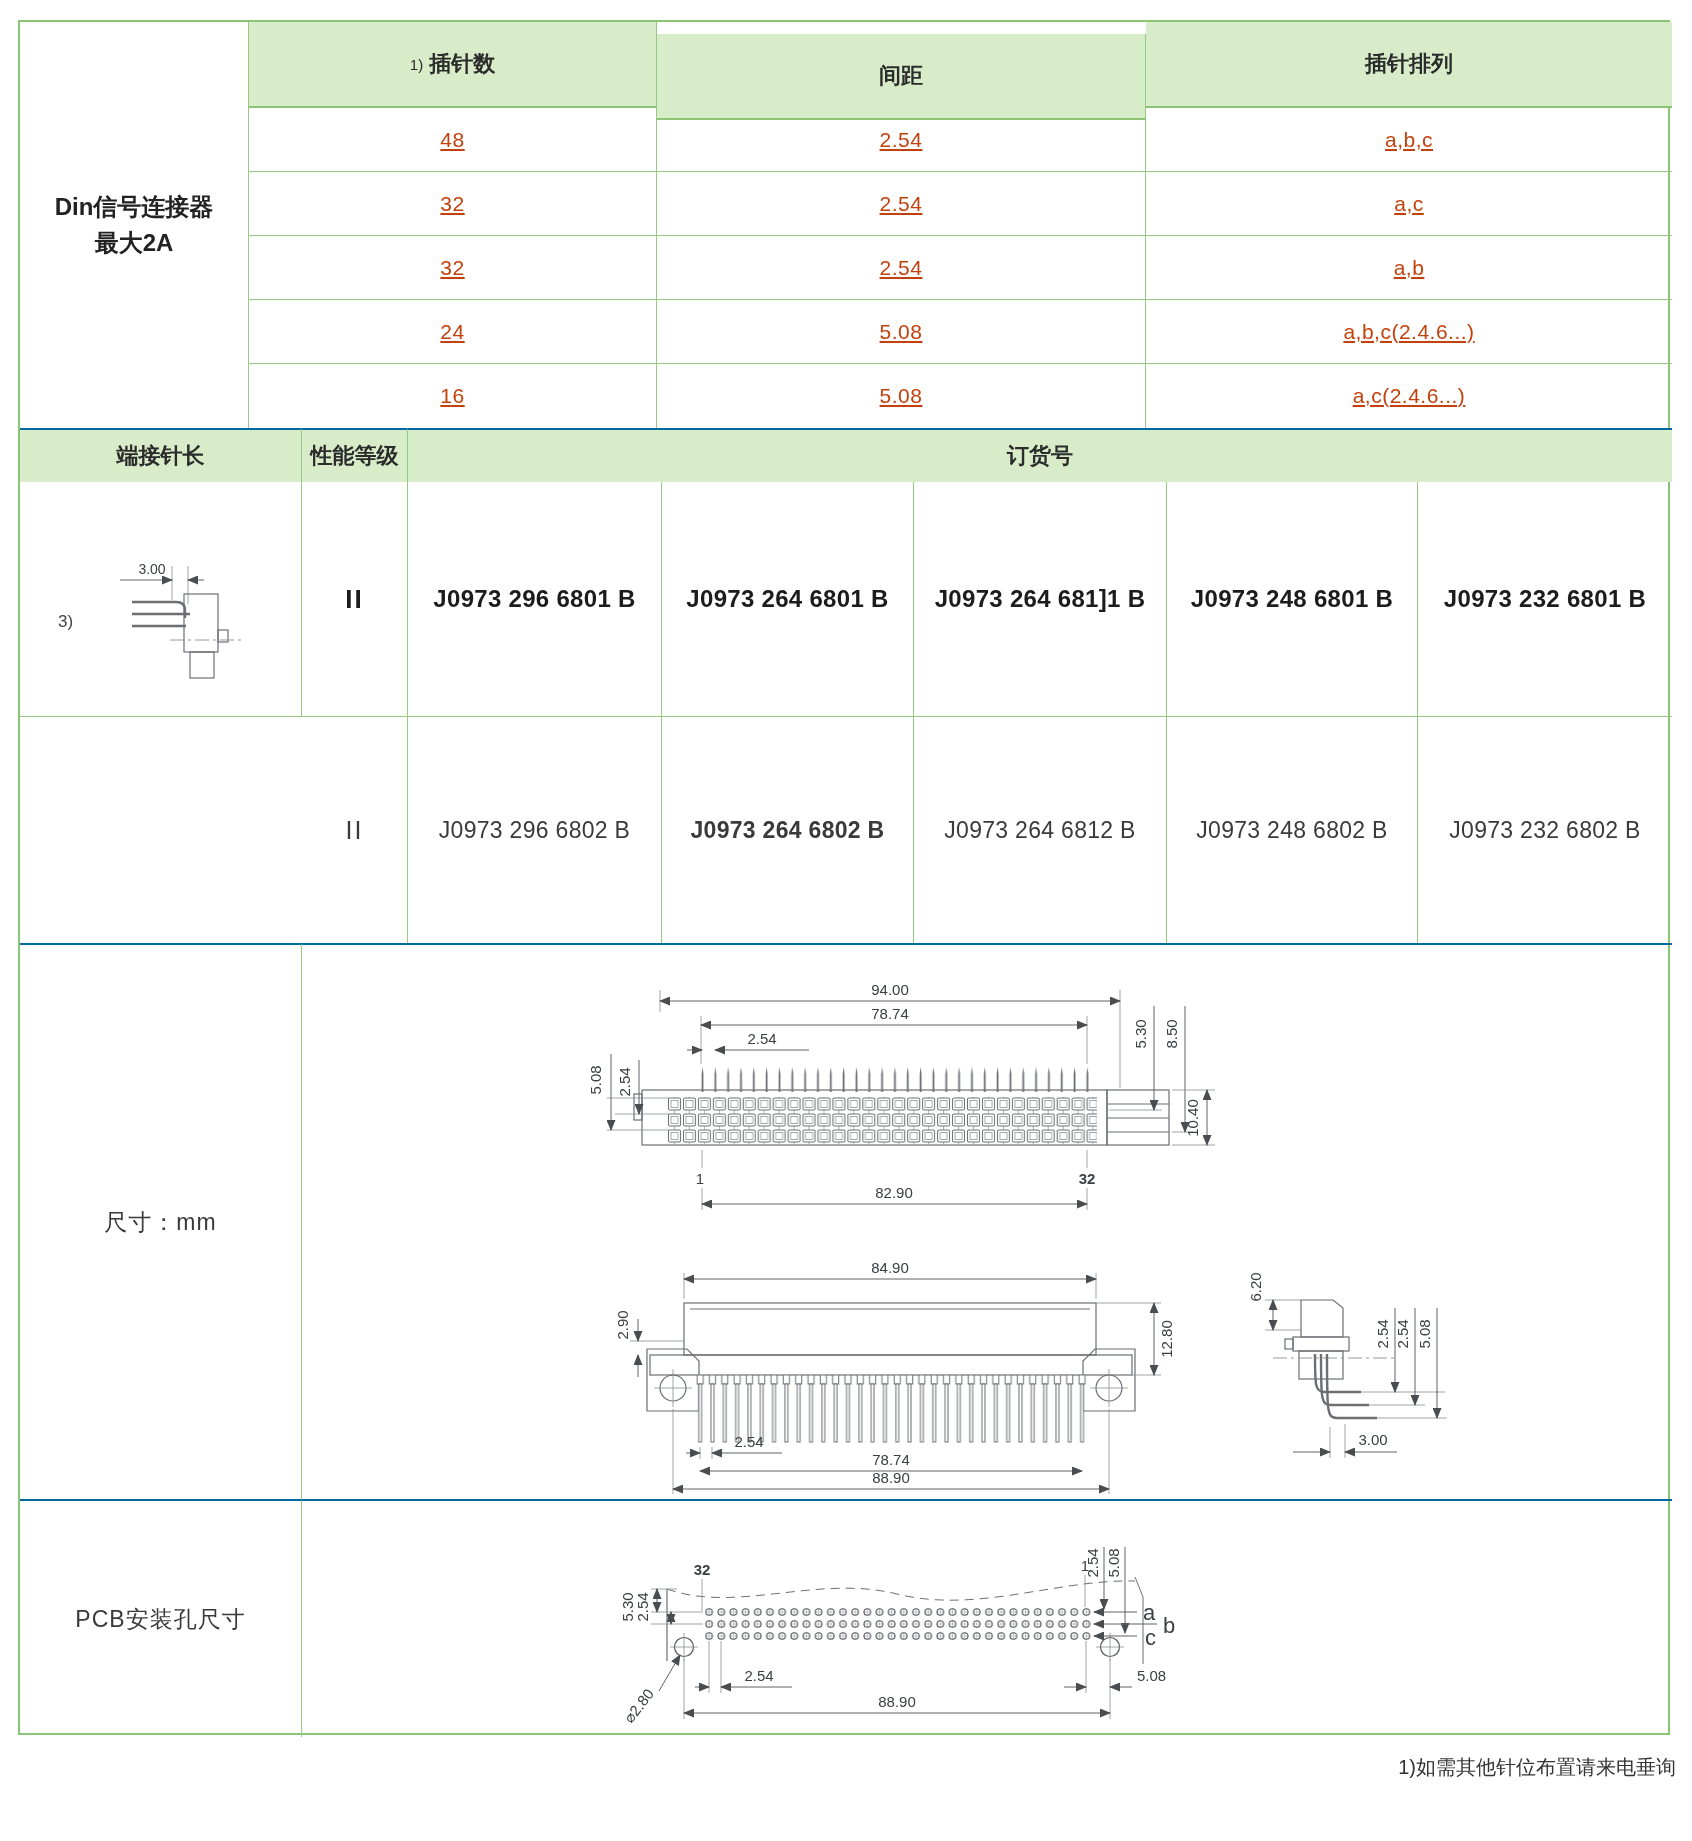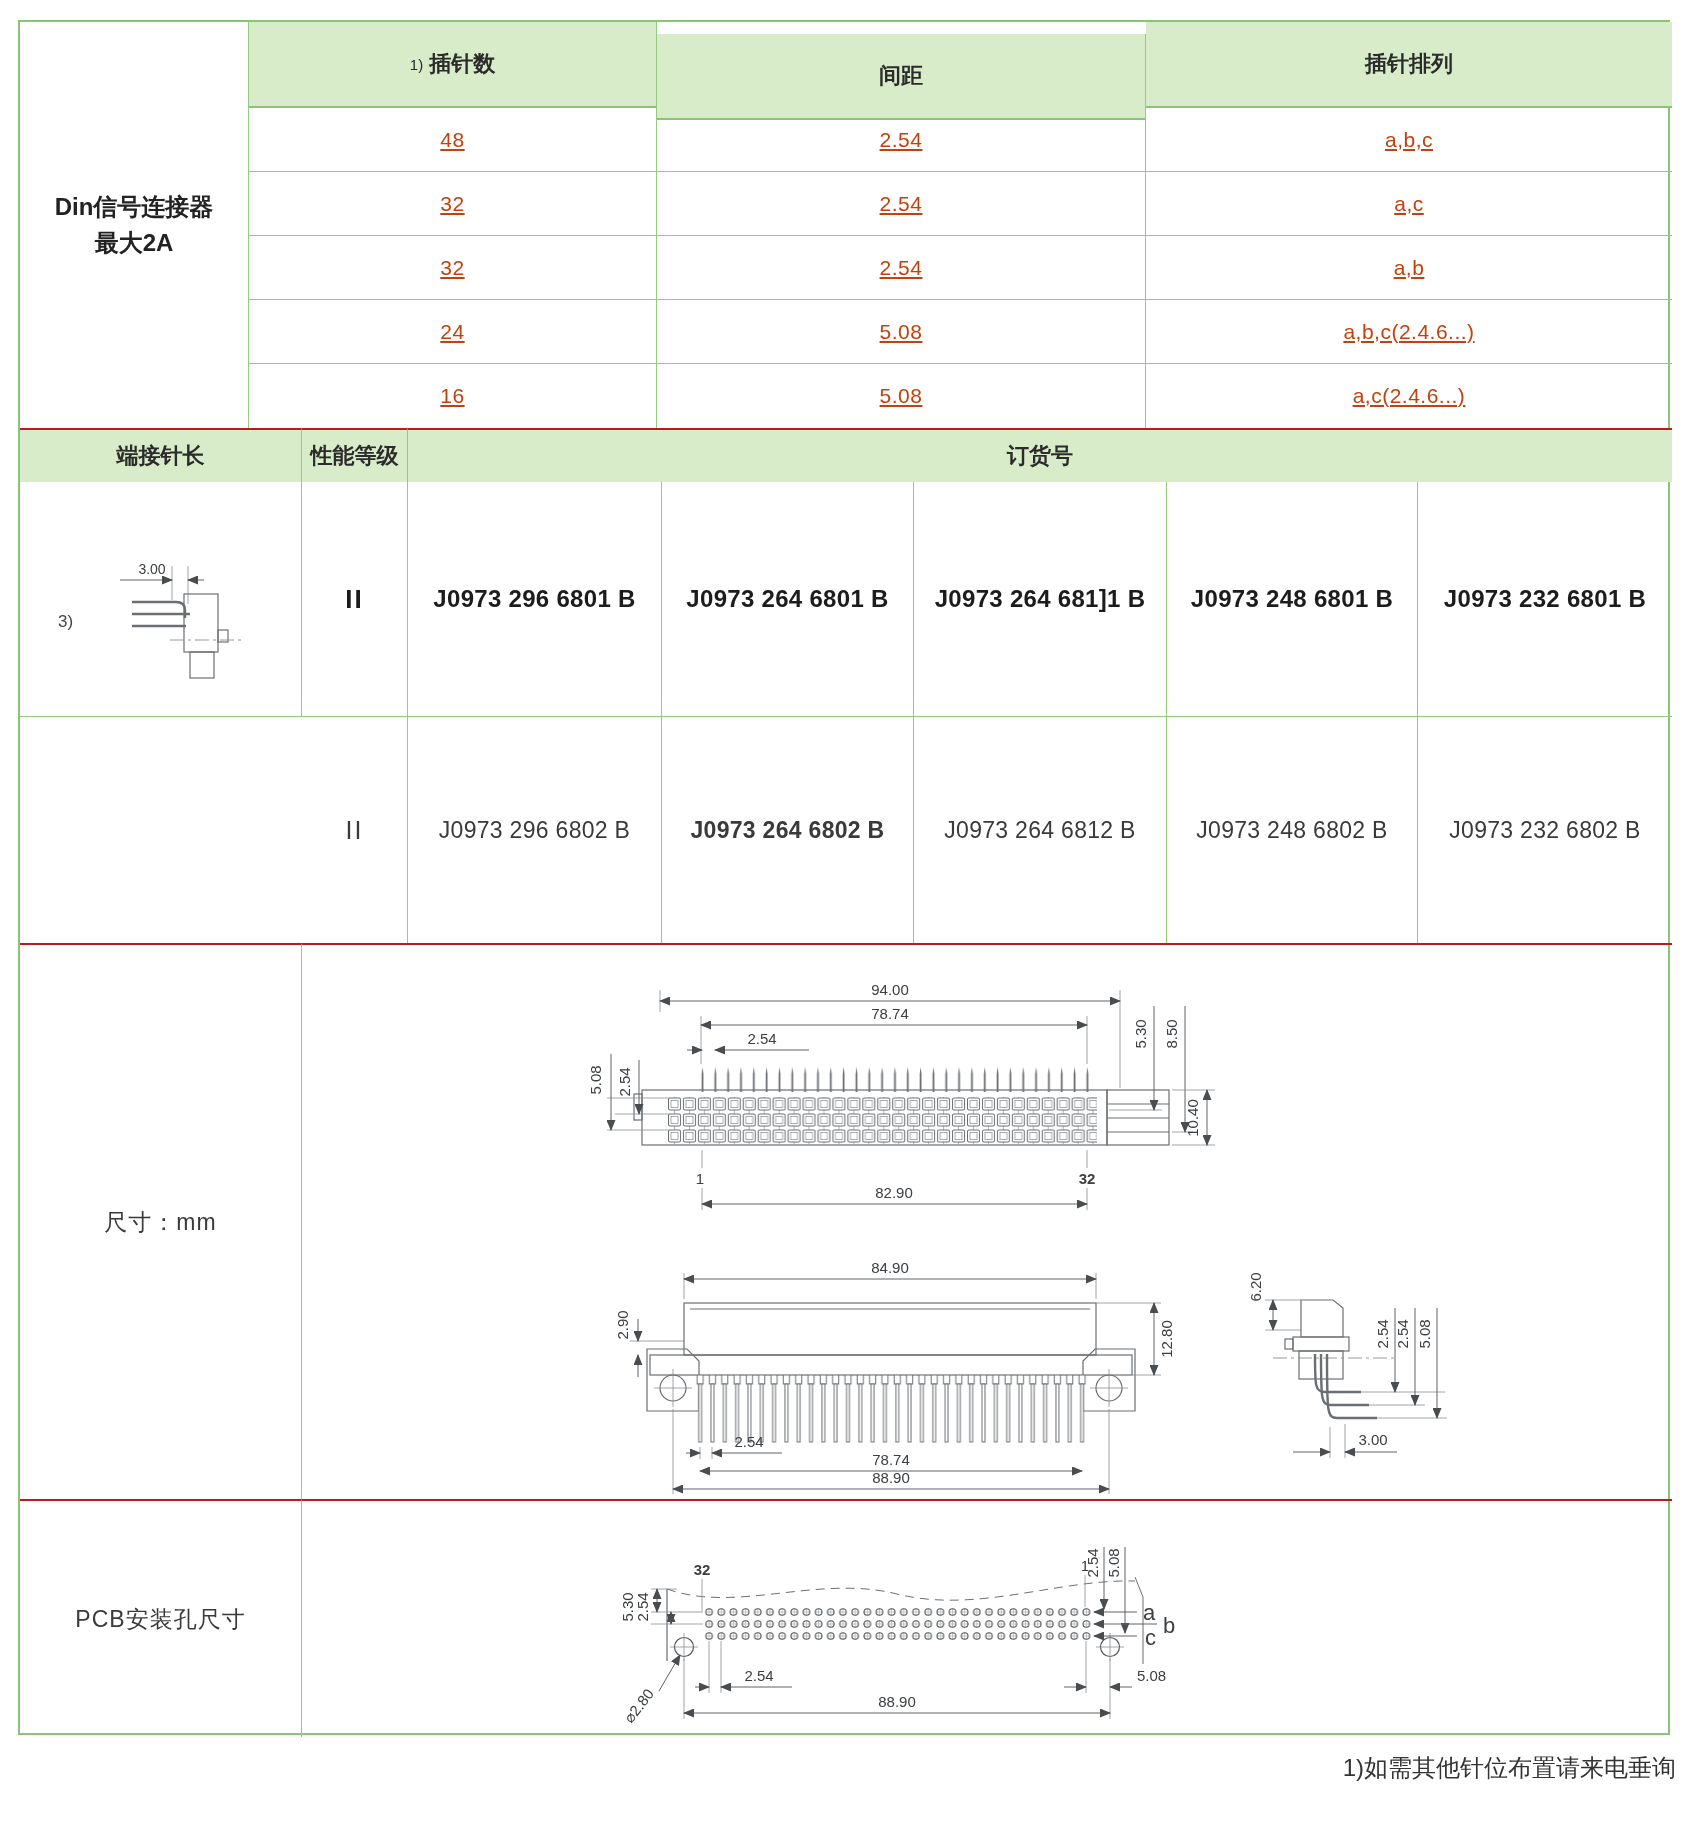--- a/index.html
+++ b/index.html
@@ -4,34 +4,34 @@
 <style>
   * { margin:0; padding:0; box-sizing:border-box; }
   body { background:#ffffff; font-family:"Liberation Sans", sans-serif; color:#333; }
   .sheet { position:relative; width:1692px; height:1841px; background:#fff; overflow:hidden; }
   .frame { position:absolute; left:18px; top:20px; width:1652px; height:1715px;
            border:2px solid #8cc476; }
   .cell { position:absolute; display:flex; align-items:center; justify-content:center; }
   .bR { border-right:1px solid #95ca81; }
   .bB { border-bottom:1px solid #95ca81; }
   .bB2 { border-bottom:2px solid #8cc476; }
-  .bT2 { border-top:2px solid #b91c1c; }
+  .bT2 { border-top:2px solid #0369a1; }
   .green { background:#d9ecc9; }
   .hdr { font-weight:bold; font-size:22px; color:#2b2b2b; }
   .val { font-size:21px; color:#c2410c; letter-spacing:0.5px;text-decoration:underline; }
   .product { flex-direction:column; font-weight:bold; font-size:24px; color:#222; line-height:36px; }
   .note-sup { font-size:15px; font-weight:normal; margin-right:6px; color:#2b2b2b; }
   .order-bold { font-weight:bold; font-size:24px; color:#1c1c1c; letter-spacing:0.3px; }
   .order-reg { font-weight:normal; font-size:23px; color:#3a3a3a; letter-spacing:0.3px; }
   .grade1 { font-weight:bold; font-size:26px; color:#1c1c1c; letter-spacing:2px;}
   .grade2 { font-weight:normal; font-size:25px; color:#3a3a3a; letter-spacing:2px;}
   .sec-label { font-size:23px; color:#3a3a3a; letter-spacing:1px; }
   .row-note { position:absolute; font-size:17px; color:#444; }
   .foot { position:absolute; left:18px; top:1750px; width:1658px; text-align:right;
-          font-size:24px; color:#333; line-height:35px; }
+          font-size:20px; color:#333; line-height:35px; }
   svg text { font-family:"Liberation Sans", sans-serif; font-size:15px; fill:#3c4043; }
   svg .dim { stroke:#5f6368; stroke-width:1; fill:none; }
   svg .ext { stroke:#8a8d91; stroke-width:0.8; fill:none; }
   svg .body-ln { stroke:#6b6f73; stroke-width:1.2; fill:none; }
   svg .cl { stroke:#8a8d91; stroke-width:0.9; fill:none; stroke-dasharray:14 4 3 4; }
   svg .pin-ln { stroke:#6b6f73; stroke-width:2.4; fill:none; }
   svg .lbl-b { font-weight:bold; font-size:17px; }
 </style>
 </head>
 <body>

